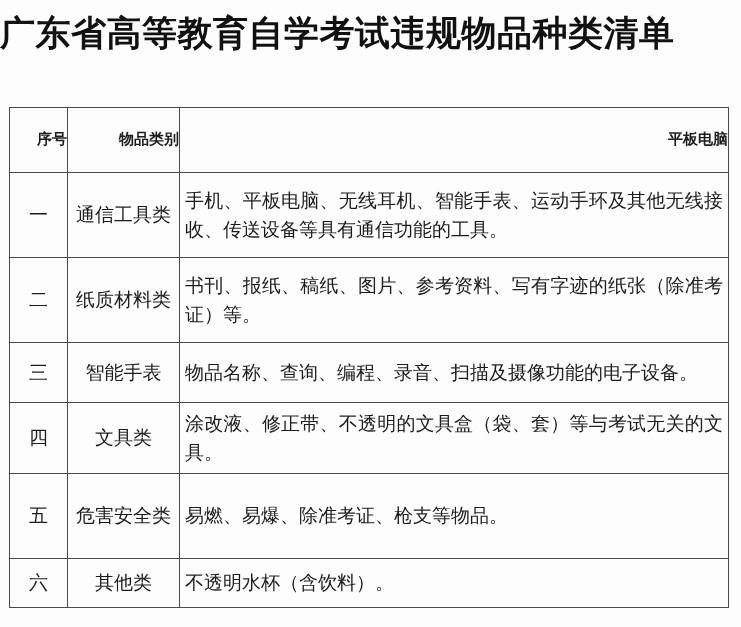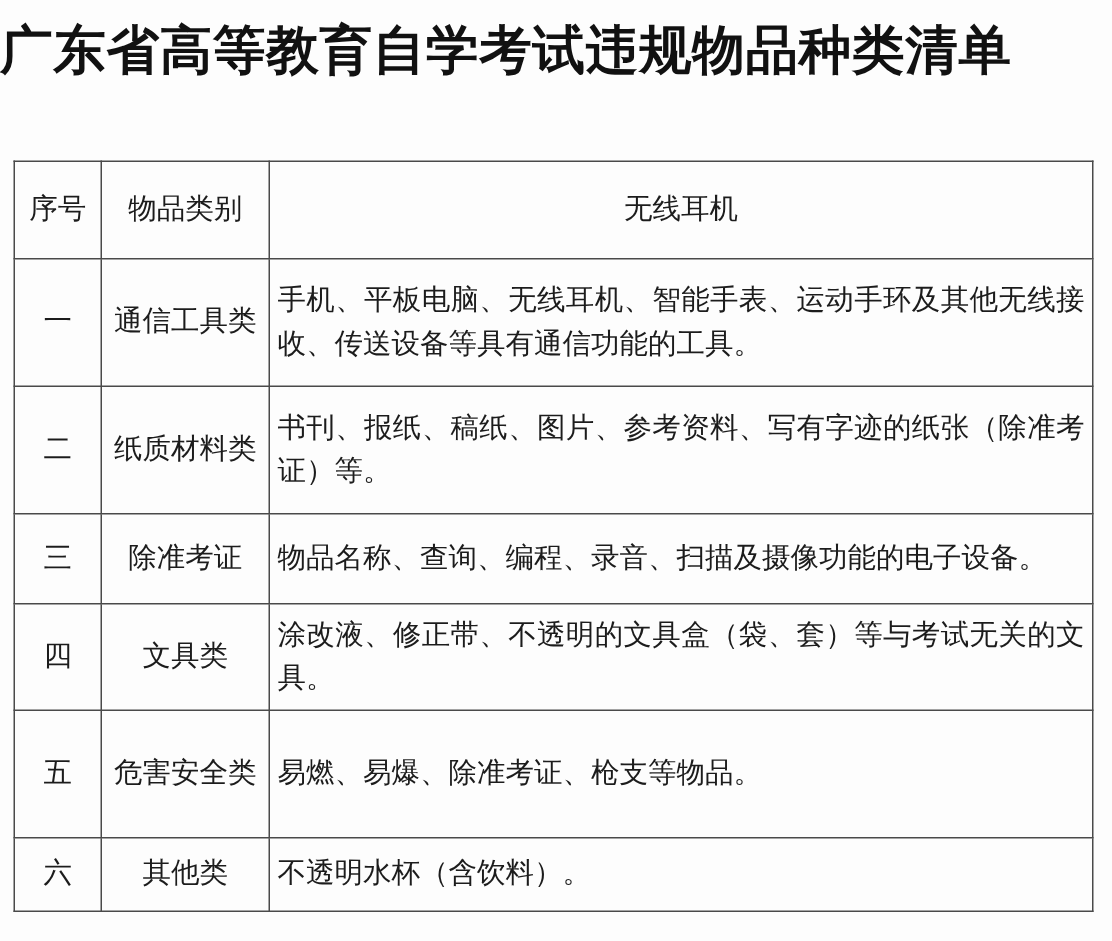--- a/index.html
+++ b/index.html
@@ -41,23 +41,23 @@
   .items-table td {
     border: 1.5px solid #4a4a4a;
     vertical-align: middle;
     line-height: 1.55;
   }
   .col-num  { width: 58px; }
   .col-cat  { width: 112px; }
   .col-name { width: 549px; }
   .items-table thead tr { height: 65px; }
   .items-table thead th {
-    font-weight: normal;
-    text-align: center;
-    font-size: 19px;
+    font-weight: bold;
+    text-align: right;
+    font-size: 15px;
   }
   .cell-num, .cell-cat {
     text-align: center;
   }
   .cell-name {
     text-align: justify;
     text-justify: inter-character;
     padding: 4px 5px 4px 5px;
   }
   .items-table tbody tr:nth-child(1) { height: 85px; }
@@ -72,37 +72,37 @@
 
 <div class="page">
 
   <h1 class="title">广东省高等教育自学考试违规物品种类清单</h1>
 
   <table class="items-table">
     <thead>
       <tr>
         <th class="col-num">序号</th>
         <th class="col-cat">物品类别</th>
-        <th class="col-name">无线耳机</th>
+        <th class="col-name">平板电脑</th>
       </tr>
     </thead>
     <tbody>
       <tr>
         <td class="cell-num">一</td>
         <td class="cell-cat">通信工具类</td>
         <td class="cell-name">手机、平板电脑、无线耳机、智能手表、运动手环及其他无线接收、传送设备等具有通信功能的工具。</td>
       </tr>
       <tr>
         <td class="cell-num">二</td>
         <td class="cell-cat">纸质材料类</td>
         <td class="cell-name">书刊、报纸、稿纸、图片、参考资料、写有字迹的纸张（除准考证）等。</td>
       </tr>
       <tr>
         <td class="cell-num">三</td>
-        <td class="cell-cat">除准考证</td>
+        <td class="cell-cat">智能手表</td>
         <td class="cell-name">物品名称、查询、编程、录音、扫描及摄像功能的电子设备。</td>
       </tr>
       <tr>
         <td class="cell-num">四</td>
         <td class="cell-cat">文具类</td>
         <td class="cell-name">涂改液、修正带、不透明的文具盒（袋、套）等与考试无关的文具。</td>
       </tr>
       <tr>
         <td class="cell-num">五</td>
         <td class="cell-cat">危害安全类</td>

